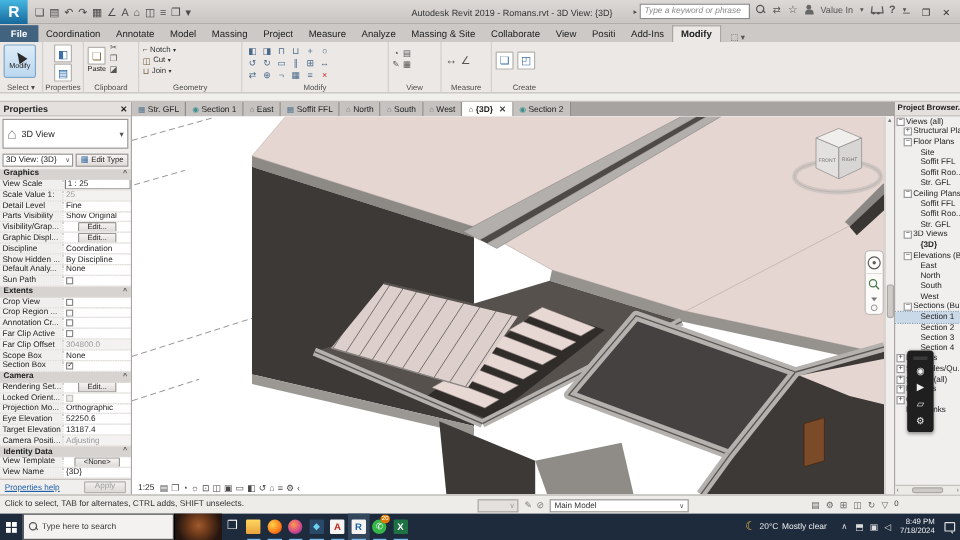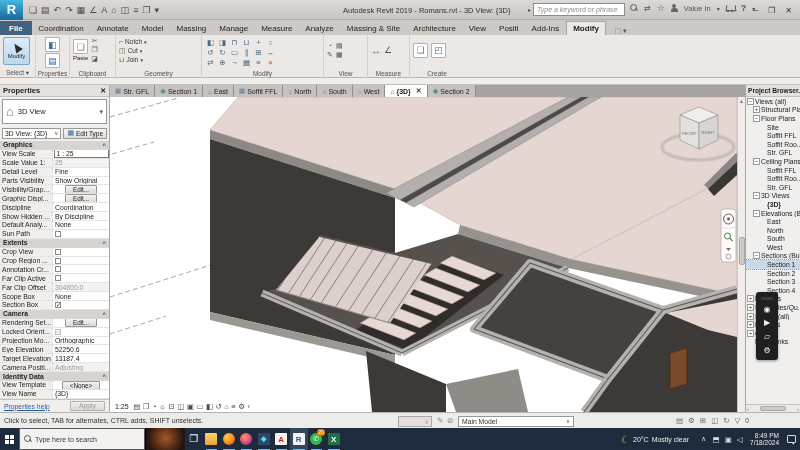--- a/index.html
+++ b/index.html
@@ -178,25 +178,25 @@
   <span>❐</span>
   <span>✕</span>
 </div>
 
 <div id="ribbontabs">
     <div class="rtab file">File</div>
     <div class="rtab">Coordination</div>
     <div class="rtab">Annotate</div>
     <div class="rtab">Model</div>
     <div class="rtab">Massing</div>
-    <div class="rtab">Manage</div>
+    <div class="rtab">Project</div>
     <div class="rtab">Measure</div>
     <div class="rtab">Analyze</div>
     <div class="rtab">Massing &amp; Site</div>
-    <div class="rtab">Architecture</div>
+    <div class="rtab">Collaborate</div>
     <div class="rtab">View</div>
     <div class="rtab">Positi</div>
     <div class="rtab">Add-Ins</div>
     <div class="rtab active">Modify</div>
     <div id="modtoggle">
       <span>⬚</span>
       <span>▾</span>
     </div>
   </div>
 

